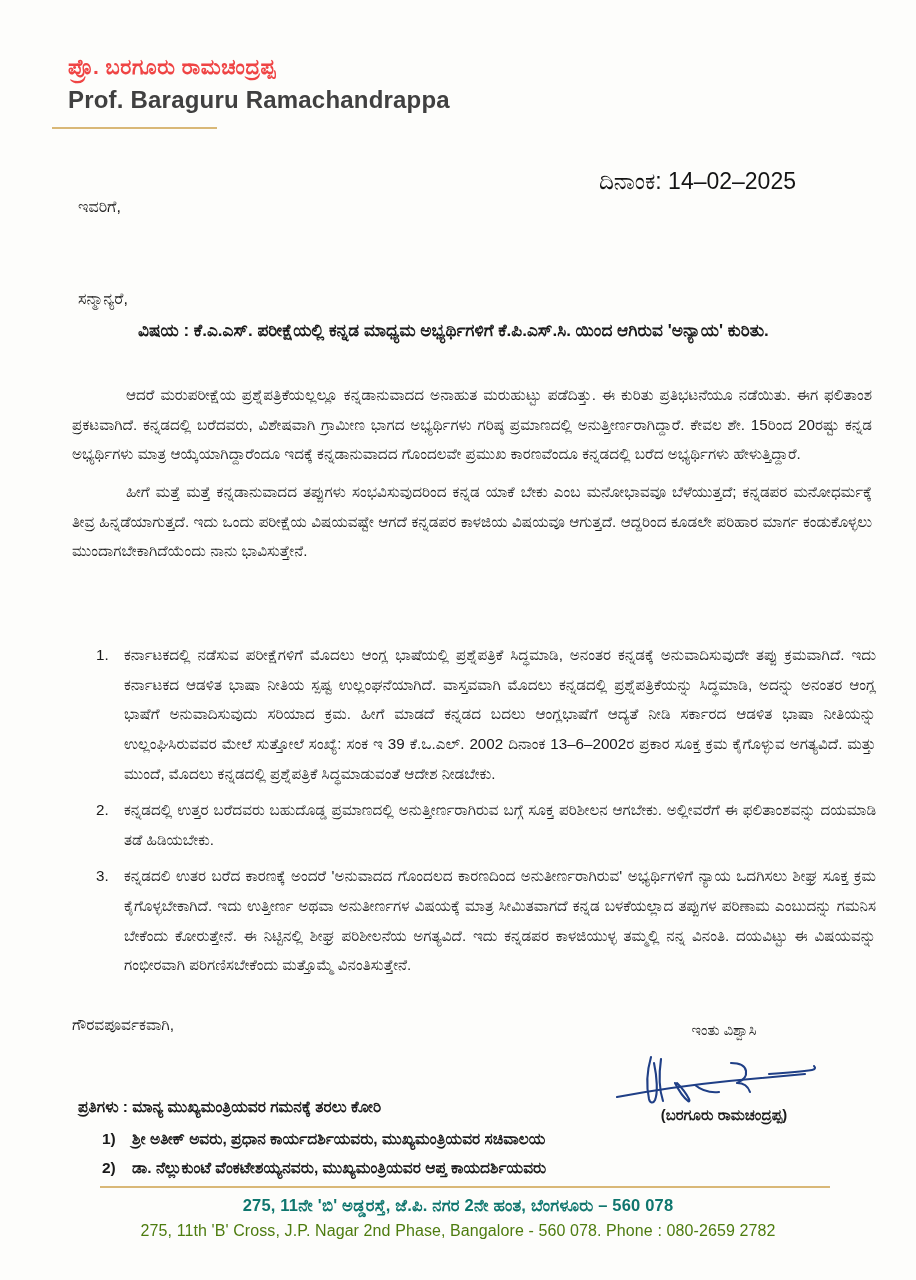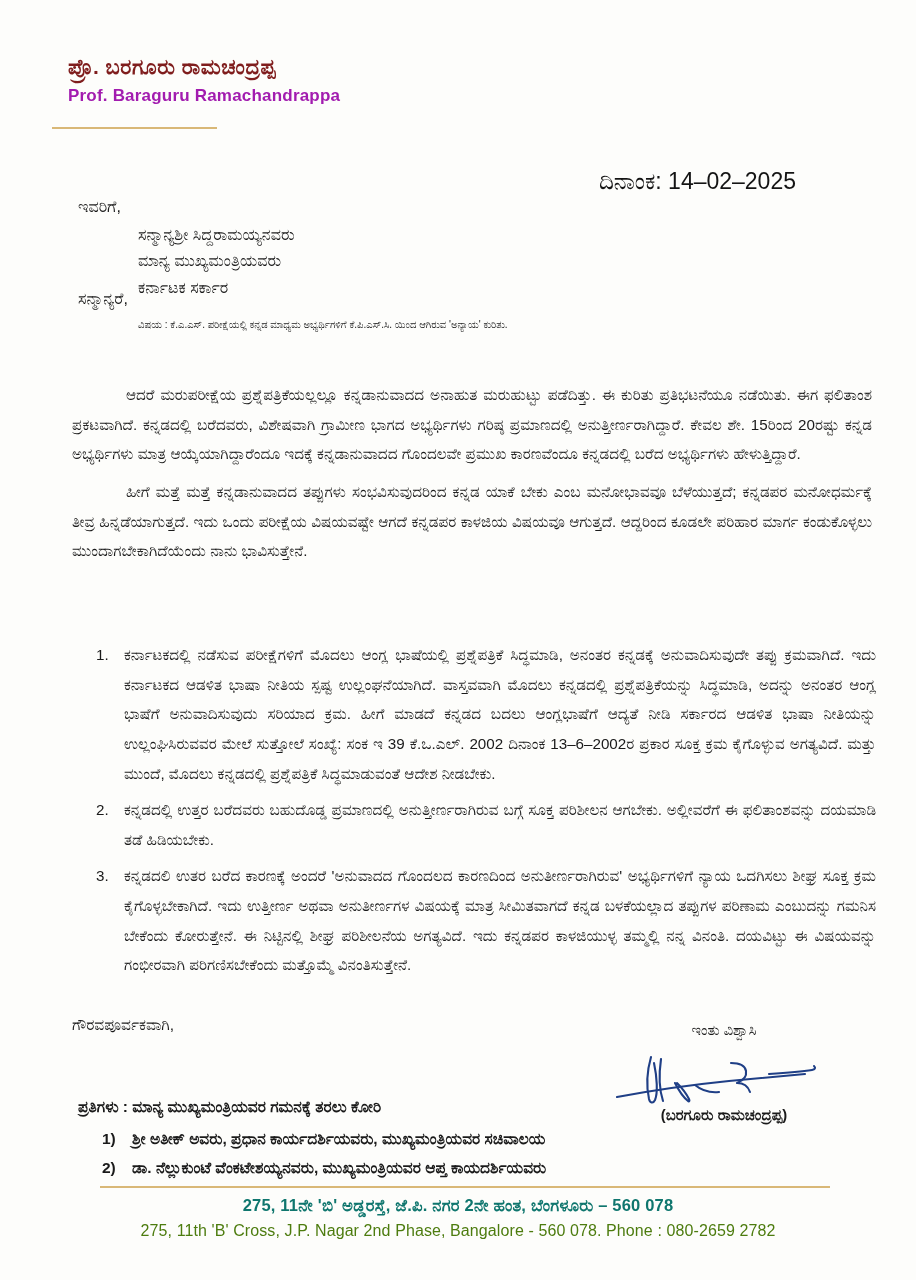--- a/index.html
+++ b/index.html
@@ -26,30 +26,30 @@
   .letterhead {
     position: absolute;
     left: 68px;
     top: 54px;
     width: 500px;
   }
   .lh-kannada {
     font-family: "Liberation Sans", "DejaVu Sans", sans-serif;
     font-size: 21px;
     font-weight: bold;
-    color: #7f1d1d;
+    color: #ef4444;
     letter-spacing: 0.5px;
     line-height: 1.25;
     white-space: nowrap;
   }
   .lh-english {
     font-family: "Liberation Sans", "DejaVu Sans", sans-serif;
-    font-size: 17px;
-    font-weight: bold;
-    color: #a21caf;
+    font-size: 24px;
+    font-weight: bold;
+    color: #404040;
     letter-spacing: 0.2px;
     margin-top: 6px;
     white-space: nowrap;
   }
   .head-rule {
     position: absolute;
     left: 52px;
     top: 127px;
     width: 165px;
     height: 2px;
@@ -91,22 +91,22 @@
     font-family: "Liberation Sans", "DejaVu Sans", sans-serif;
   }
 
   
   .subject-block {
     position: absolute;
     left: 78px;
     top: 316px;
     width: 790px;
     font-family: "Liberation Sans", "DejaVu Sans", sans-serif;
-    font-size: 10px;
-    font-weight: normal;
+    font-size: 17px;
+    font-weight: bold;
     line-height: 1.75;
   }
   .subject-line-1 { text-indent: 60px; }
 
   
   .body-block {
     position: absolute;
     left: 72px;
     top: 380px;
     width: 800px;
@@ -238,25 +238,20 @@
 
   <div class="letterhead">
     <div class="lh-kannada">ಪ್ರೊ. ಬರಗೂರು ರಾಮಚಂದ್ರಪ್ಪ</div>
     <div class="lh-english">Prof. Baraguru Ramachandrappa</div>
   </div>
   <div class="head-rule"></div>
 
   <div class="date-line">ದಿನಾಂಕ: 14–02–2025</div>
 
   <div class="to-label">ಇವರಿಗೆ,</div>
-  <div class="addressee">
-    <div>ಸನ್ಮಾನ್ಯಶ್ರೀ ಸಿದ್ದರಾಮಯ್ಯನವರು</div>
-    <div>ಮಾನ್ಯ ಮುಖ್ಯಮಂತ್ರಿಯವರು</div>
-    <div>ಕರ್ನಾಟಕ ಸರ್ಕಾರ</div>
-  </div>
   <div class="salutation">ಸನ್ಮಾನ್ಯರೆ,</div>
 
   <div class="subject-block">
     <div class="subject-line-1">ವಿಷಯ : ಕೆ.ಎ.ಎಸ್. ಪರೀಕ್ಷೆಯಲ್ಲಿ ಕನ್ನಡ ಮಾಧ್ಯಮ ಅಭ್ಯರ್ಥಿಗಳಿಗೆ ಕೆ.ಪಿ.ಎಸ್.ಸಿ. ಯಿಂದ ಆಗಿರುವ 'ಅನ್ಯಾಯ' ಕುರಿತು.</div>
   </div>
 
   <div class="body-block">
     <p>ಆದರೆ ಮರುಪರೀಕ್ಷೆಯ ಪ್ರಶ್ನೆಪತ್ರಿಕೆಯಲ್ಲಲ್ಲೂ ಕನ್ನಡಾನುವಾದದ ಅನಾಹುತ ಮರುಹುಟ್ಟು ಪಡೆದಿತ್ತು. ಈ ಕುರಿತು ಪ್ರತಿಭಟನೆಯೂ ನಡೆಯಿತು. ಈಗ ಫಲಿತಾಂಶ ಪ್ರಕಟವಾಗಿದೆ. ಕನ್ನಡದಲ್ಲಿ ಬರೆದವರು, ವಿಶೇಷವಾಗಿ ಗ್ರಾಮೀಣ ಭಾಗದ ಅಭ್ಯರ್ಥಿಗಳು ಗರಿಷ್ಠ ಪ್ರಮಾಣದಲ್ಲಿ ಅನುತ್ತೀರ್ಣರಾಗಿದ್ದಾರೆ. ಕೇವಲ ಶೇ. 15ರಿಂದ 20ರಷ್ಟು ಕನ್ನಡ ಅಭ್ಯರ್ಥಿಗಳು ಮಾತ್ರ ಆಯ್ಕೆಯಾಗಿದ್ದಾರೆಂದೂ ಇದಕ್ಕೆ ಕನ್ನಡಾನುವಾದದ ಗೊಂದಲವೇ ಪ್ರಮುಖ ಕಾರಣವೆಂದೂ ಕನ್ನಡದಲ್ಲಿ ಬರೆದ ಅಭ್ಯರ್ಥಿಗಳು ಹೇಳುತ್ತಿದ್ದಾರೆ.</p>
     <p>ಹೀಗೆ ಮತ್ತೆ ಮತ್ತೆ ಕನ್ನಡಾನುವಾದದ ತಪ್ಪುಗಳು ಸಂಭವಿಸುವುದರಿಂದ ಕನ್ನಡ ಯಾಕೆ ಬೇಕು ಎಂಬ ಮನೋಭಾವವೂ ಬೆಳೆಯುತ್ತದೆ; ಕನ್ನಡಪರ ಮನೋಧರ್ಮಕ್ಕೆ ತೀವ್ರ ಹಿನ್ನಡೆಯಾಗುತ್ತದೆ. ಇದು ಒಂದು ಪರೀಕ್ಷೆಯ ವಿಷಯವಷ್ಟೇ ಆಗದೆ ಕನ್ನಡಪರ ಕಾಳಜಿಯ ವಿಷಯವೂ ಆಗುತ್ತದೆ. ಆದ್ದರಿಂದ ಕೂಡಲೇ ಪರಿಹಾರ ಮಾರ್ಗ ಕಂಡುಕೊಳ್ಳಲು ಮುಂದಾಗಬೇಕಾಗಿದೆಯೆಂದು ನಾನು ಭಾವಿಸುತ್ತೇನೆ.</p>
   </div>

